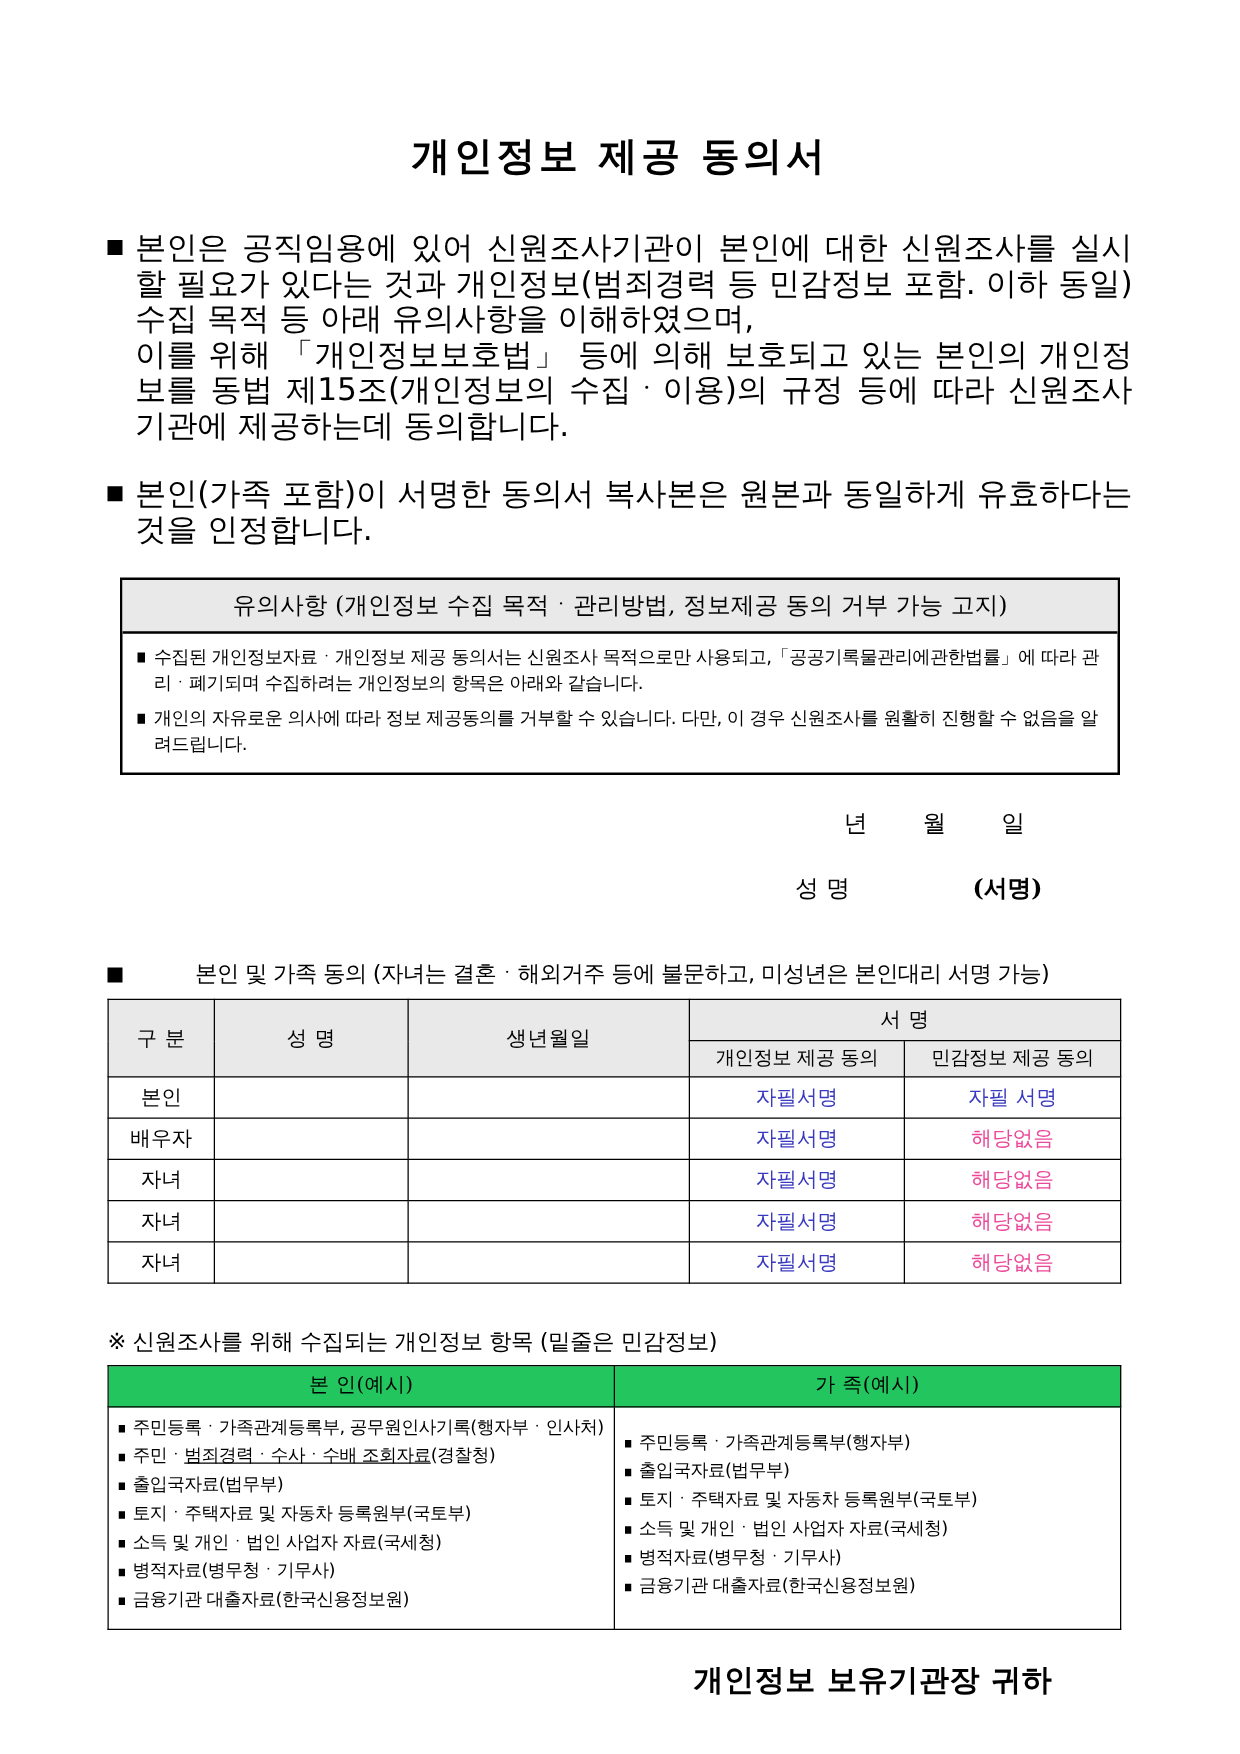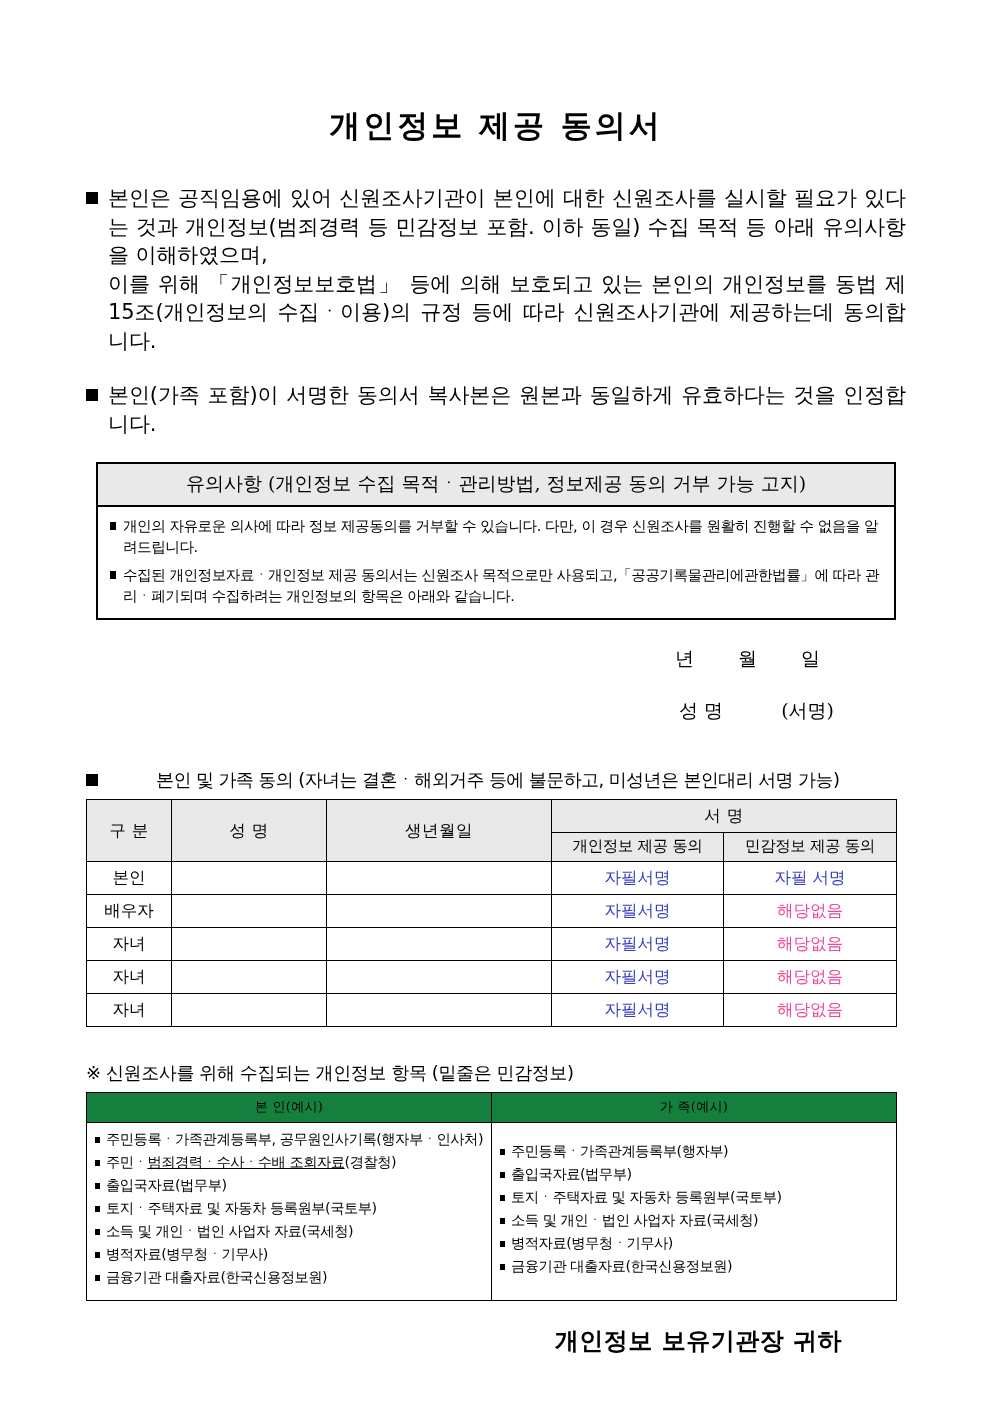--- a/index.html
+++ b/index.html
@@ -48,21 +48,21 @@
   .sq {
     flex: 0 0 auto;
     width: 12px;
     height: 12px;
     background: #000;
     margin-top: 8px;
     margin-right: 10px;
   }
   .bullet-text {
     flex: 1 1 auto;
-    font-size: 21px;
+    font-size: 25px;
     line-height: 28.5px;
     text-align: justify;
     text-justify: inter-character;
     font-family: "DejaVu Sans", "Liberation Sans", sans-serif;
     letter-spacing: -0.1px;
   }
   .bullet-text p { margin: 0; }
 
   
   .notice-box {
@@ -114,21 +114,21 @@
   }
   .date-row span { display: inline-block; }
   .date-row .gap-l { margin-left: 38px; }
   .signer-row {
     text-align: right;
     font-size: 19px;
     margin-top: 26px;
     padding-right: 72px;
     font-family: "DejaVu Serif", "Liberation Serif", serif;
   }
-  .signer-row .sig-gap { display: inline-block; margin-left: 52px; }
+  .signer-row .sig-gap { display: inline-block; margin-left: 92px; font-weight: bold; }
 
   
   .sec-head {
     display: flex;
     align-items: flex-start;
     margin-top: 44px;
     margin-bottom: 7px;
     gap: 48px;
   }
   .sec-head .sq { margin-top: 6px; }
@@ -178,23 +178,23 @@
   .note-line {
     font-size: 18px;
     margin-top: 34px;
     margin-bottom: 7px;
     font-family: "DejaVu Sans", "Liberation Sans", sans-serif;
     letter-spacing: -0.4px;
   }
 
   
   .items-table th {
-    background: #15803d;
+    background: #22c55e;
     font-weight: normal;
-    font-size: 13px;
+    font-size: 16px;
     padding: 5px 0 6px 0;
     letter-spacing: 0.3px;
     border-bottom: 2px solid #000;
   }
   .items-table td {
     vertical-align: top;
     padding: 6px 8px 10px 8px;
   }
   .item-li {
     display: flex;
@@ -257,25 +257,25 @@
       </div>
     </div>
 
   </div>
 
   <div class="notice-box">
     <div class="notice-head">유의사항 (개인정보 수집 목적ㆍ관리방법, 정보제공 동의 거부 가능 고지)</div>
     <div class="notice-body">
       <div class="notice-item">
         <div class="sq-sm"></div>
-        <div class="notice-text">개인의 자유로운 의사에 따라 정보 제공동의를 거부할 수 있습니다. 다만, 이 경우 신원조사를 원활히 진행할 수 없음을 알려드립니다.</div>
+        <div class="notice-text">수집된 개인정보자료ㆍ개인정보 제공 동의서는 신원조사 목적으로만 사용되고,「공공기록물관리에관한법률」에 따라 관리ㆍ폐기되며 수집하려는 개인정보의 항목은 아래와 같습니다.</div>
       </div>
       <div class="notice-item">
         <div class="sq-sm"></div>
-        <div class="notice-text">수집된 개인정보자료ㆍ개인정보 제공 동의서는 신원조사 목적으로만 사용되고,「공공기록물관리에관한법률」에 따라 관리ㆍ폐기되며 수집하려는 개인정보의 항목은 아래와 같습니다.</div>
+        <div class="notice-text">개인의 자유로운 의사에 따라 정보 제공동의를 거부할 수 있습니다. 다만, 이 경우 신원조사를 원활히 진행할 수 없음을 알려드립니다.</div>
       </div>
     </div>
   </div>
 
   <div class="date-row">
     <span>년</span>
     <span class="gap-l">월</span>
     <span class="gap-l">일</span>
   </div>
 

